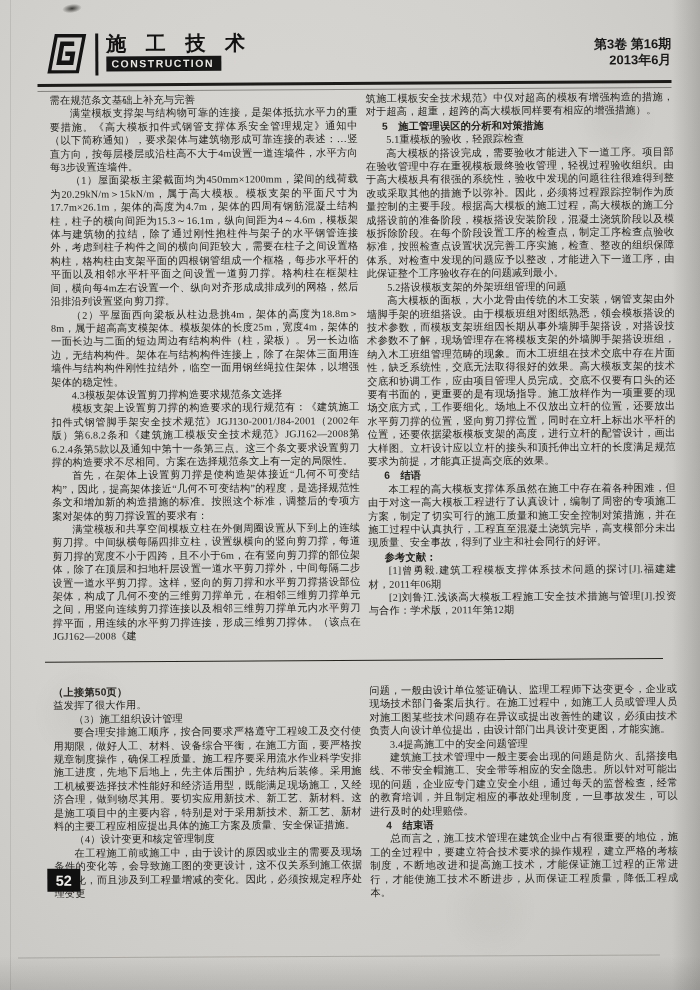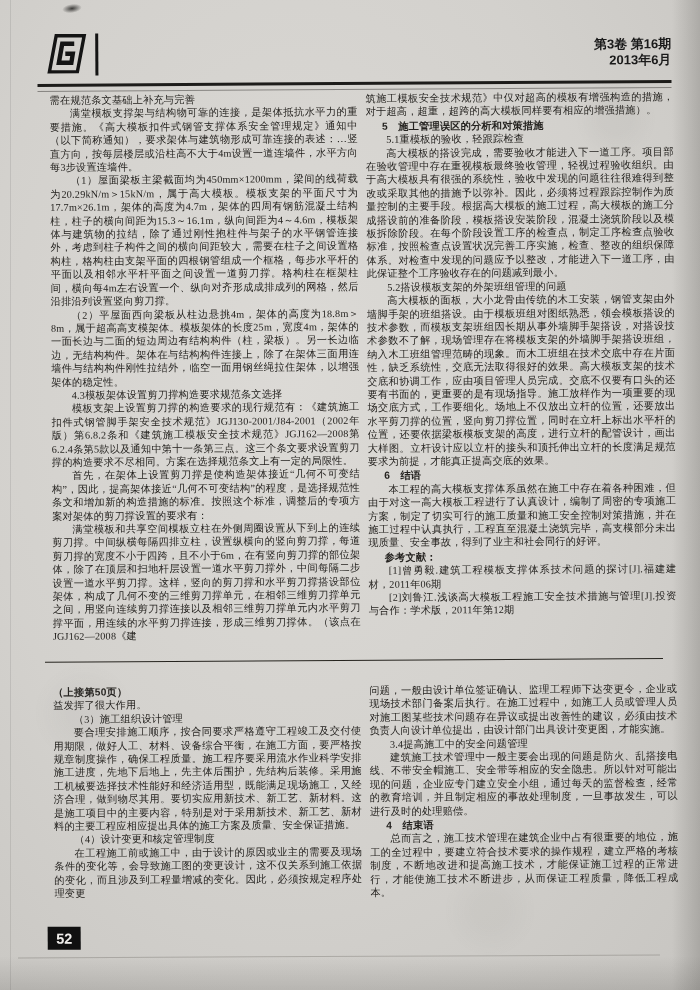--- a/index.html
+++ b/index.html
@@ -25,21 +25,21 @@
   .col{width:308px;overflow:hidden;text-align:justify;}
   .art1{top:92px;height:564px;}
   .art2{top:684px;height:216px;}
   .blk{font-size:10.2px;line-height:13.4px;letter-spacing:.2px;margin:0;}
   .p{text-indent:2em;}
   .pc{text-indent:0;}
   .h{font-weight:bold;font-family:"Liberation Sans",sans-serif;text-indent:1.6em;margin-top:1px;}
   .note{font-weight:bold;font-family:"Liberation Sans",sans-serif;text-indent:0;}
   .divider{position:absolute;top:660px;left:44px;right:38px;border-top:1.6px solid #26241f;}
   
-  .pageno{position:absolute;left:45px;top:925px;width:33px;height:23px;background:#101010;color:#efedea;
+  .pageno{position:absolute;left:45px;top:867px;width:33px;height:23px;background:#101010;color:#efedea;
           font-family:"Liberation Sans",sans-serif;font-weight:bold;font-size:14.5px;display:flex;align-items:center;justify-content:center;}
   
   .artifacts{position:absolute;inset:0;pointer-events:none;}
   .edge-right{position:absolute;top:0;right:0;width:28px;height:100%;
       background:linear-gradient(to right, rgba(60,58,54,0) 0%, rgba(60,58,54,.22) 100%);}
   .edge-bottom{position:absolute;bottom:0;left:0;width:100%;height:34px;
       background:linear-gradient(to bottom, rgba(60,58,54,0) 0%, rgba(60,58,54,.16) 100%);}
   .crease{position:absolute;top:0;left:10px;width:1px;height:100%;background:rgba(30,28,26,.10);}
   .smudge{position:absolute;top:4px;left:62px;width:20px;height:9px;border-radius:50%;
       background:radial-gradient(ellipse, rgba(25,24,22,.8) 0%, rgba(25,24,22,0) 70%);transform:rotate(-8deg);}
@@ -55,20 +55,24 @@
 <div class="page">
   <div class="skew">
 
     <header class="hdr">
       <div class="brand">
         <svg class="logo" viewBox="0 0 46 44" aria-hidden="true">
           <path d="M8 40 L15 4 L43 4 L36 40 Z" fill="none" stroke="#141414" stroke-width="3.4"></path>
           <path d="M33 12 L21 12 L17.5 31 L30 31 L31.5 22 L24 22" fill="none" stroke="#141414" stroke-width="4.4"></path>
         </svg>
         <div class="vbar"></div>
+        <div class="tblock">
+          <div class="jp">施 工 技 术</div>
+          <div class="en">CONSTRUCTION</div>
+        </div>
       </div>
       <div class="issue">
         <div>第3卷  第16期</div>
         <div>2013年6月</div>
       </div>
     </header>
 
     <div class="rule"></div>
 
     <section class="cols art1">

